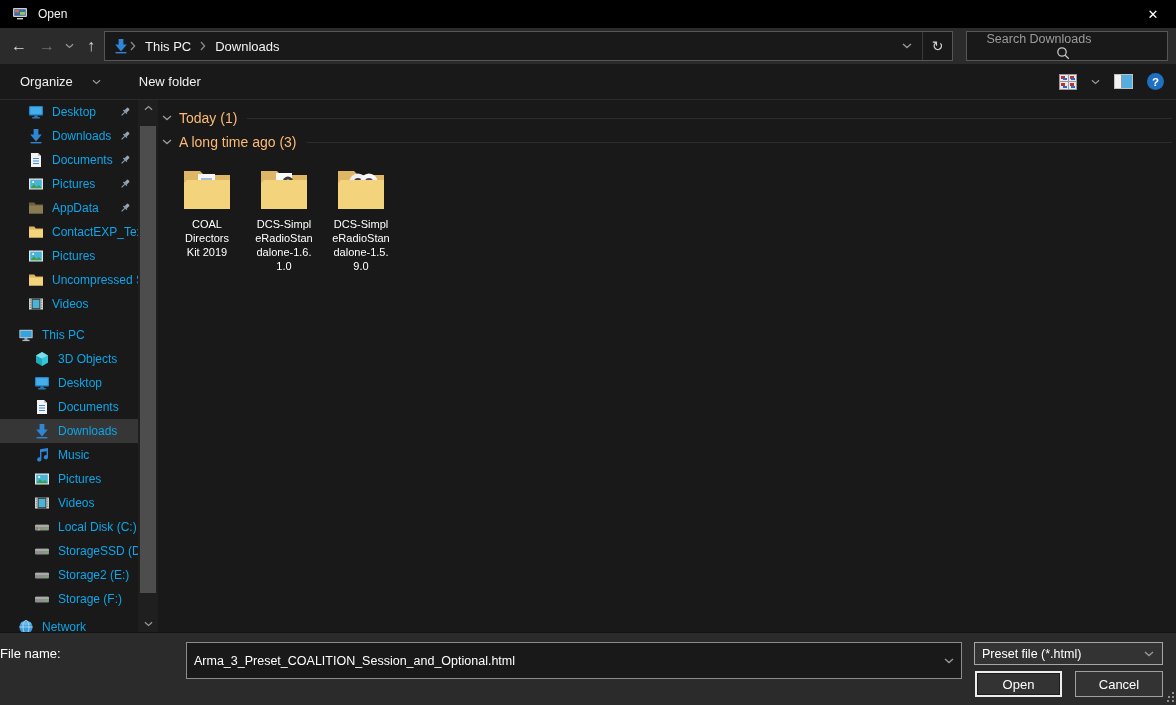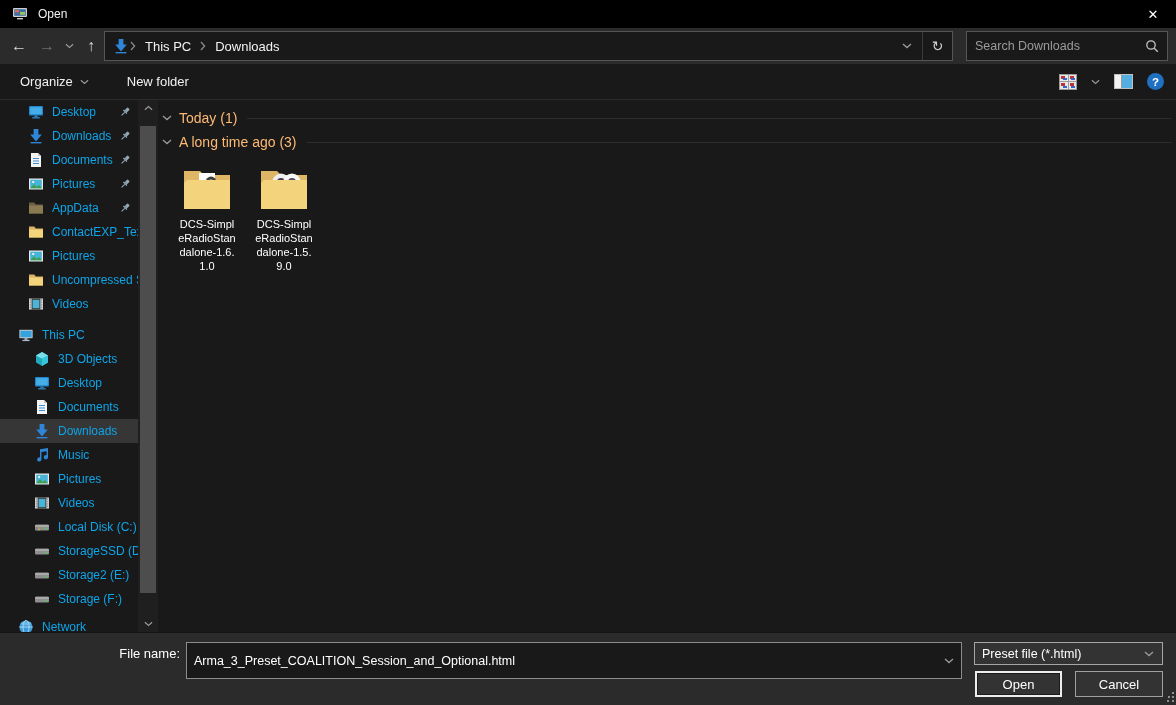--- a/index.html
+++ b/index.html
@@ -24,30 +24,30 @@
     font-size:16px; }
   .addressbar { position:absolute; left:104px; top:3px; width:849px; height:30px;
     background:#191919; border:1px solid #565656; display:flex; align-items:center; }
   .crumb { font-size:13px; color:#f2f2f2; padding:0 8px; height:100%; display:flex; align-items:center; }
   .crumb-sep { display:flex; align-items:center; padding:0 1px; }
   .addr-right { margin-left:auto; display:flex; align-items:center; height:100%; }
   .addr-chev { width:30px; height:100%; display:flex; align-items:center; justify-content:center; }
   .addr-refresh { width:30px; height:100%; display:flex; align-items:center; justify-content:center;
     border-left:1px solid #3a3a3a; font-size:14px; color:#d0d0d0; }
   .searchbox { position:absolute; left:966px; top:3px; width:202px; height:30px;
-    background:#191919; border:1px solid #565656; display:flex; align-items:center; }
+    background:#191919; border:1px solid #565656; display:flex; align-items:center;flex-direction:column; }
   .searchbox input { flex:1; background:transparent; border:0; outline:none; color:#e8e8e8;
     font-size:12.5px; padding:0 8px; font-family:"Liberation Sans", sans-serif; }
   .searchbox input::placeholder { color:#9b9b9b; opacity:1; }
   .search-ic { margin-right:8px; }
 
   
   .toolbar { position:absolute; top:64px; left:0; right:0; height:36px; background:#191919;
     border-bottom:1px solid #2b2b2b; display:flex; align-items:center; }
-  .tb-btn { display:flex; align-items:center; gap:7px; font-size:13px; color:#f0f0f0; padding:0 10px; height:100%; }
+  .tb-btn { display:flex; align-items:center; gap:19px; font-size:13px; color:#f0f0f0; padding:0 10px; height:100%; }
   .tb-btn.first { margin-left:10px; }
   .tb-right { position:absolute; right:0; top:0; height:100%; display:flex; align-items:center; gap:14px; padding-right:12px; }
   .help-circle { width:17px; height:17px; border-radius:50%; background:#1f70c1; color:#fff;
     font-size:11.5px; font-weight:bold; display:flex; align-items:center; justify-content:center; }
   .viewmode-ic { width:18px; height:16px; border:1px solid #9a9a9a; display:grid;
     grid-template-columns:1fr 1fr; grid-template-rows:1fr 1fr; gap:1px; background:#9a9a9a; }
   .viewmode-ic span { background:#e8e8e8; position:relative; overflow:hidden; }
   .viewmode-ic span::before { content:""; position:absolute; left:1px; top:1px; width:4px; height:3px; background:#b33; }
   .viewmode-ic span::after  { content:""; position:absolute; right:1px; bottom:1px; width:4px; height:2px; background:#36c; }
   .preview-ic { width:19px; height:15px; border:1px solid #c0c0c0; display:flex; }
@@ -85,21 +85,21 @@
   .tile-label { font-size:11px; line-height:14px; color:#fff; margin-top:3px; }
 
   .chrome-logo { width:46px; height:46px; border-radius:50%; position:relative;
     background:conic-gradient(from -60deg,#e84335 0 120deg,#fcbe2d 0 240deg,#32a84f 0 360deg); }
   .chrome-logo::before { content:""; position:absolute; inset:12px; background:#fff; border-radius:50%; }
   .chrome-logo::after  { content:""; position:absolute; inset:15px; background:#3b82f0; border-radius:50%; }
 
   
   .footer { position:absolute; left:0; right:0; bottom:0; height:73px; background:#2b2b2b;
     border-top:1px solid #141414; }
-  .fn-label { position:absolute; left:0; top:13px; width:180px; text-align:right; font-size:13px; color:#fff; }
+  .fn-label { position:absolute; left:0; top:13px; width:180px; font-size:13px; color:#fff; }
   .fn-combo { position:absolute; left:186px; top:9px; width:776px; height:37px; background:#191919;
     border:1px solid #8c8c8c; display:flex; align-items:center; }
   .fn-combo input { flex:1; background:transparent; border:0; outline:none; color:#fff; font-size:12.5px;
     padding:0 7px; font-family:"Liberation Sans", sans-serif; }
   .fn-combo .combo-chev { width:24px; display:flex; justify-content:center; }
   .ft-select { position:absolute; left:974px; top:9px; width:189px; height:23px; background:#333;
     border:1px solid #a6a6a6; display:flex; align-items:center; font-size:12.5px; color:#fff; }
   .ft-select .txt { flex:1; padding-left:7px; }
   .ft-select .combo-chev { width:26px; display:flex; justify-content:center; }
   .btn { position:absolute; top:38px; height:26px; background:#333; color:#fff; font-size:13px;
@@ -518,20 +518,32 @@
     <div class="grp-head g2">
       <span class="chev">
         <svg width="10" height="6">
             <use href="#sym-chev"></use>
           </svg>
         </span>
       <span>A long time ago (3)</span>
       <span class="line"></span>
     </div>
     <div class="tiles row2">
+      <div class="tile">
+        <div class="tile-icon">
+          <svg width="50" height="44">
+              <use href="#sym-tile-folder-doc"></use>
+            </svg>
+        </div>
+        <div class="tile-label">
+          <div>COAL</div>
+          <div>Directors</div>
+          <div>Kit 2019</div>
+        </div>
+      </div>
       <div class="tile">
         <div class="tile-icon">
           <svg width="50" height="44">
               <use href="#sym-tile-folder-app"></use>
             </svg>
         </div>
         <div class="tile-label">
           <div>DCS-Simpl</div>
           <div>eRadioStan</div>
           <div>dalone-1.6.</div>

